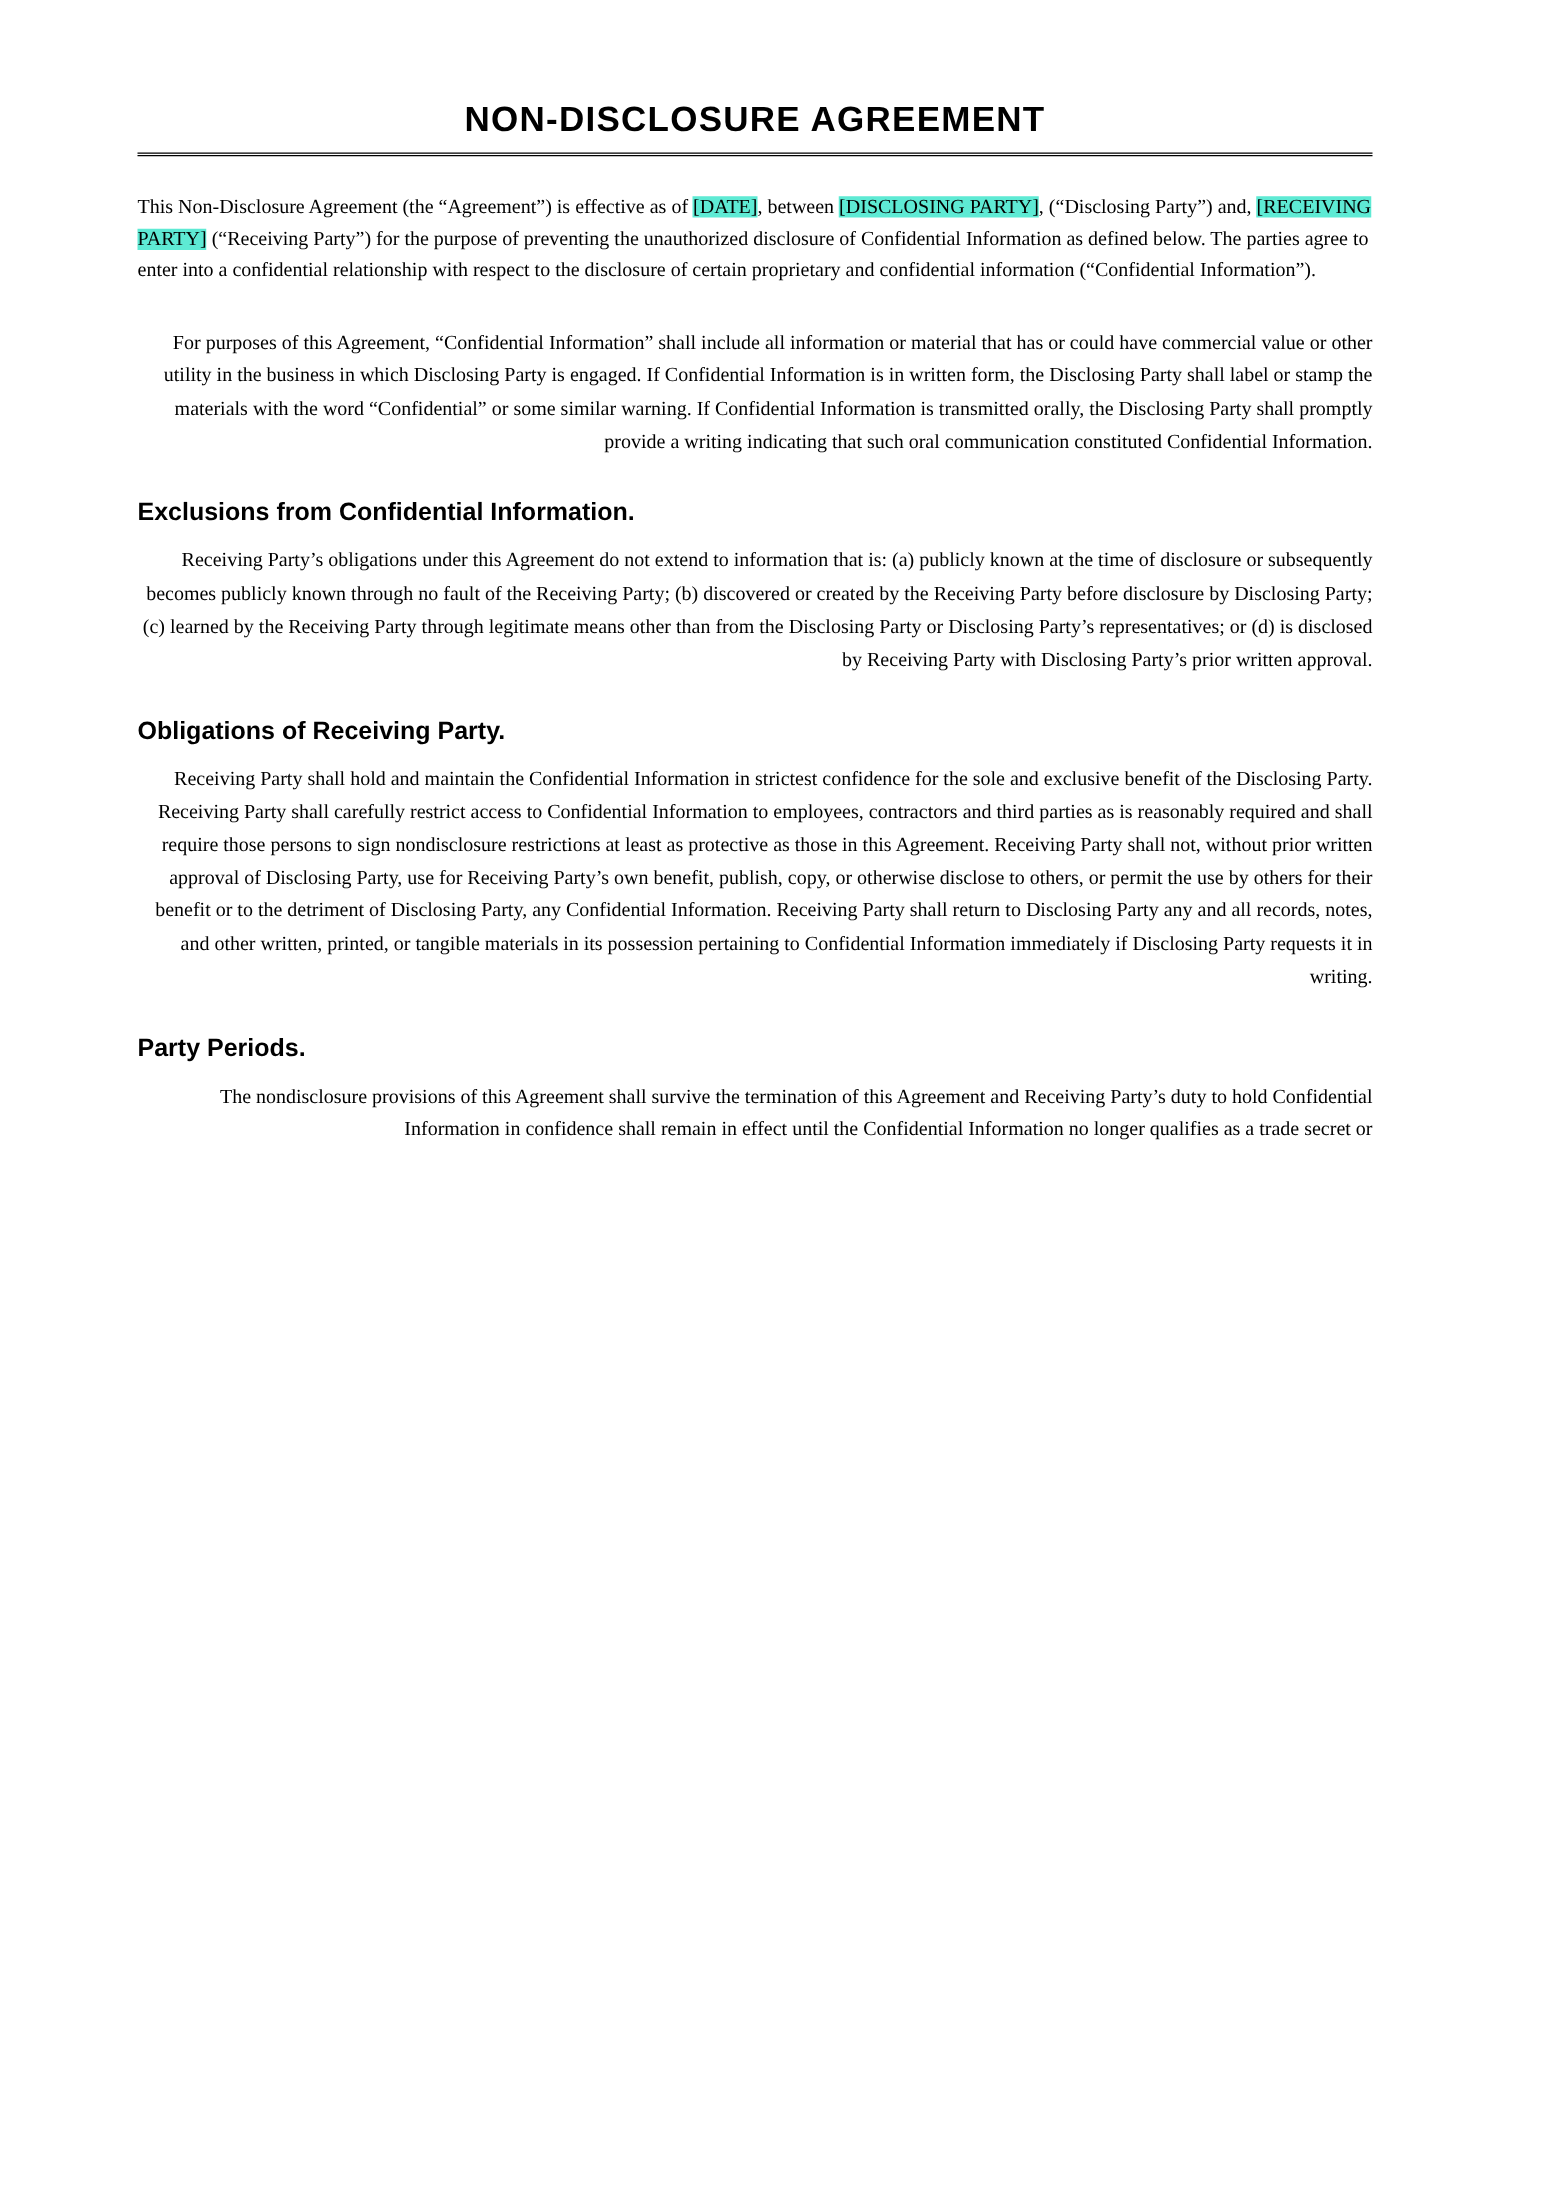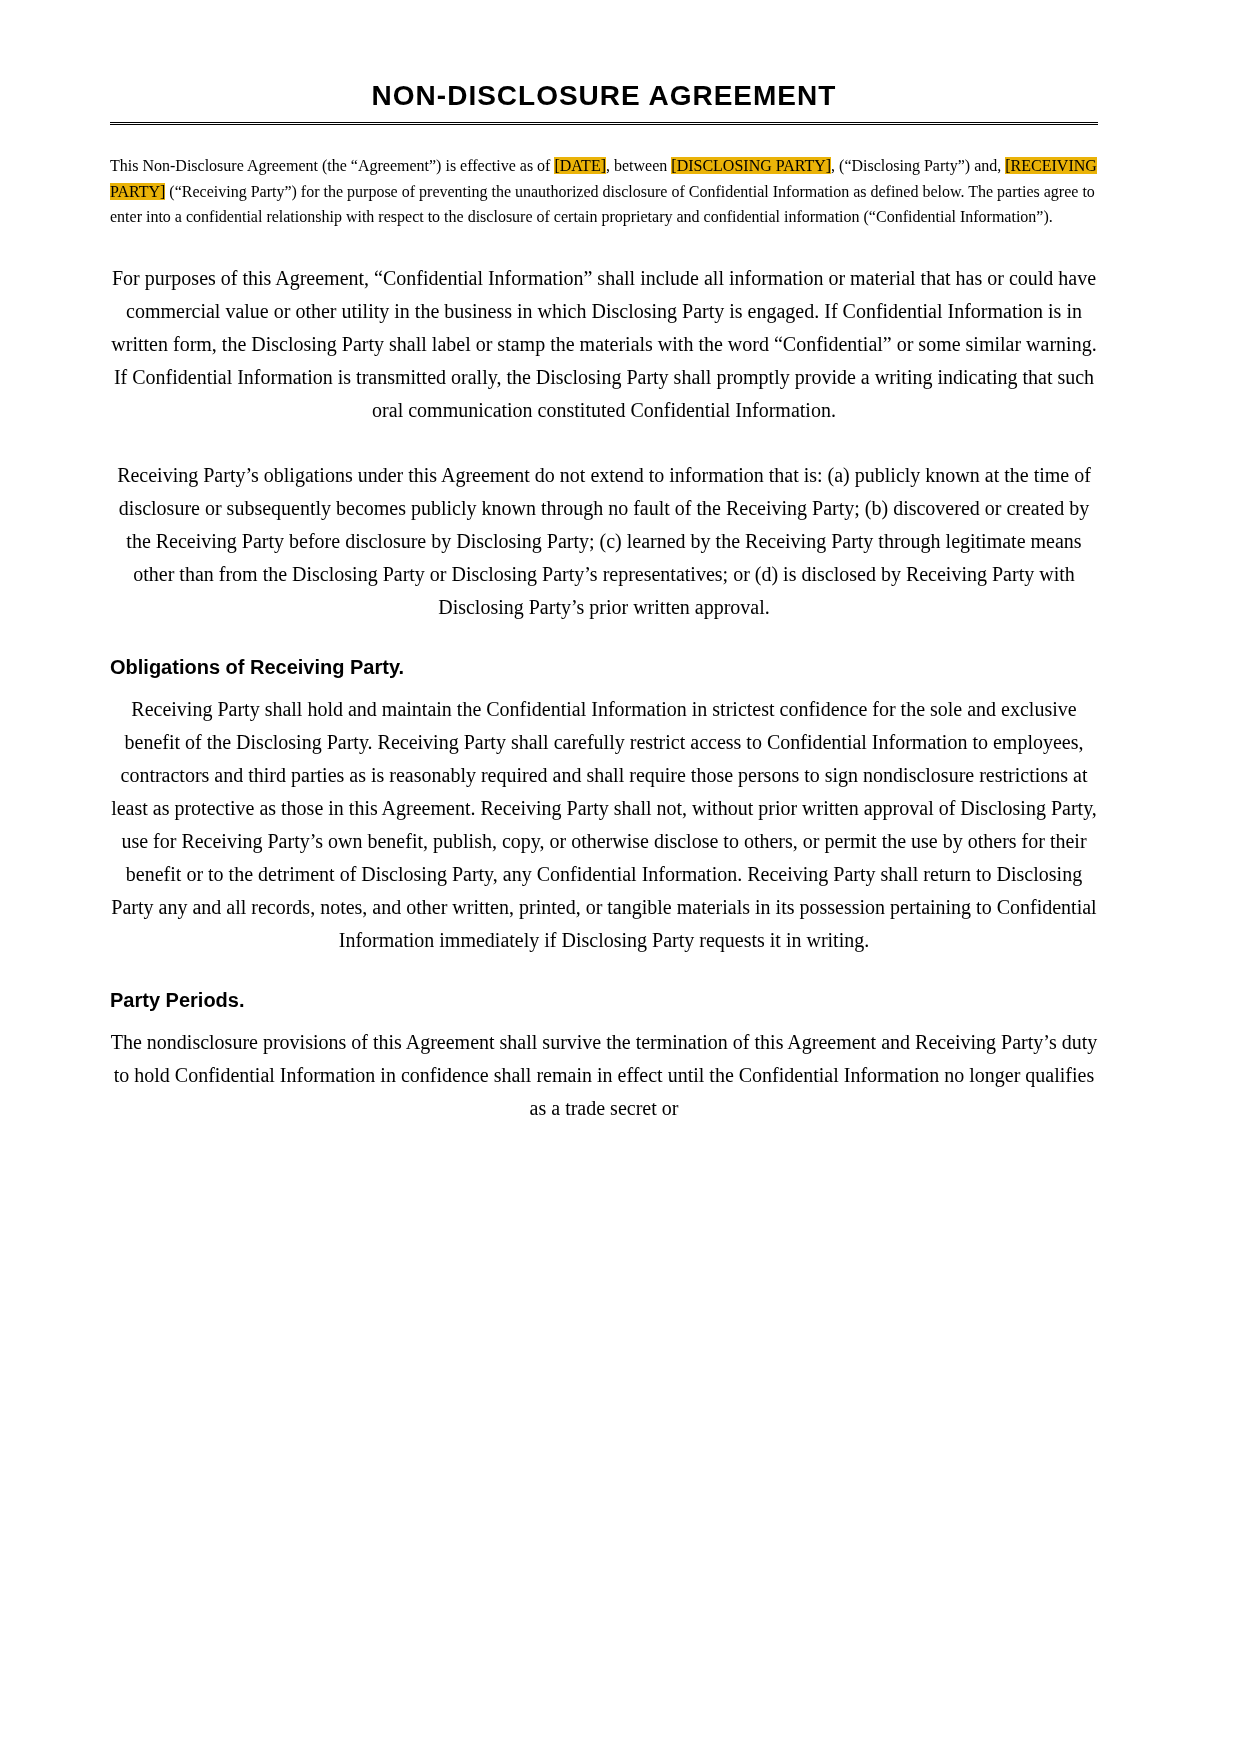--- a/index.html
+++ b/index.html
@@ -40,38 +40,38 @@
     }
 
     .intro-para {
       font-size: 16px;
       line-height: 1.6;
       margin-bottom: 32px;
       text-align: left;
     }
 
     .highlight-yellow {
-      background-color: #eab308;
+      background-color: #5eead4;
       font-weight: normal;
       font-family: Liberation Serif, serif;
     }
 
     .section-heading {
       font-size: 20px;
       font-weight: bold;
       font-family: Arial, sans-serif;
       margin-bottom: 14px;
       margin-top: 10px;
     }
 
     .section-body {
-      font-size: 20px;
+      font-size: 16px;
       line-height: 1.65;
       margin-bottom: 32px;
-      text-align: center;
+      text-align: right;
     }
 
     .section-block {
       margin-bottom: 10px;
     }
   </style>
 </head>
 <body>
 
 <div class="page">
@@ -81,20 +81,21 @@
 
   <p class="intro-para">
     <span>This Non-Disclosure Agreement (the “Agreement”) is effective as of </span><span class="highlight-yellow">[DATE]</span><span>, between </span><span class="highlight-yellow">[DISCLOSING PARTY]</span><span>, (“Disclosing Party”) and, </span><span class="highlight-yellow">[RECEIVING PARTY]</span><span> (“Receiving Party”) for the purpose of preventing the unauthorized disclosure of Confidential Information as defined below. The parties agree to enter into a confidential relationship with respect to the disclosure of certain proprietary and confidential information (“Confidential Information”).</span>
   </p>
 
   <div class="section-block">
     <p class="section-body">For purposes of this Agreement, “Confidential Information” shall include all information or material that has or could have commercial value or other utility in the business in which Disclosing Party is engaged. If Confidential Information is in written form, the Disclosing Party shall label or stamp the materials with the word “Confidential” or some similar warning. If Confidential Information is transmitted orally, the Disclosing Party shall promptly provide a writing indicating that such oral communication constituted Confidential Information.</p>
   </div>
 
   <div class="section-block">
+    <h2 class="section-heading">Exclusions from Confidential Information.</h2>
     <p class="section-body">Receiving Party’s obligations under this Agreement do not extend to information that is: (a) publicly known at the time of disclosure or subsequently becomes publicly known through no fault of the Receiving Party; (b) discovered or created by the Receiving Party before disclosure by Disclosing Party; (c) learned by the Receiving Party through legitimate means other than from the Disclosing Party or Disclosing Party’s representatives; or (d) is disclosed by Receiving Party with Disclosing Party’s prior written approval.</p>
   </div>
 
   <div class="section-block">
     <h2 class="section-heading">Obligations of Receiving Party.</h2>
     <p class="section-body">Receiving Party shall hold and maintain the Confidential Information in strictest confidence for the sole and exclusive benefit of the Disclosing Party. Receiving Party shall carefully restrict access to Confidential Information to employees, contractors and third parties as is reasonably required and shall require those persons to sign nondisclosure restrictions at least as protective as those in this Agreement. Receiving Party shall not, without prior written approval of Disclosing Party, use for Receiving Party’s own benefit, publish, copy, or otherwise disclose to others, or permit the use by others for their benefit or to the detriment of Disclosing Party, any Confidential Information. Receiving Party shall return to Disclosing Party any and all records, notes, and other written, printed, or tangible materials in its possession pertaining to Confidential Information immediately if Disclosing Party requests it in writing.</p>
   </div>
 
   <div class="section-block">
     <h2 class="section-heading">Party Periods.</h2>

